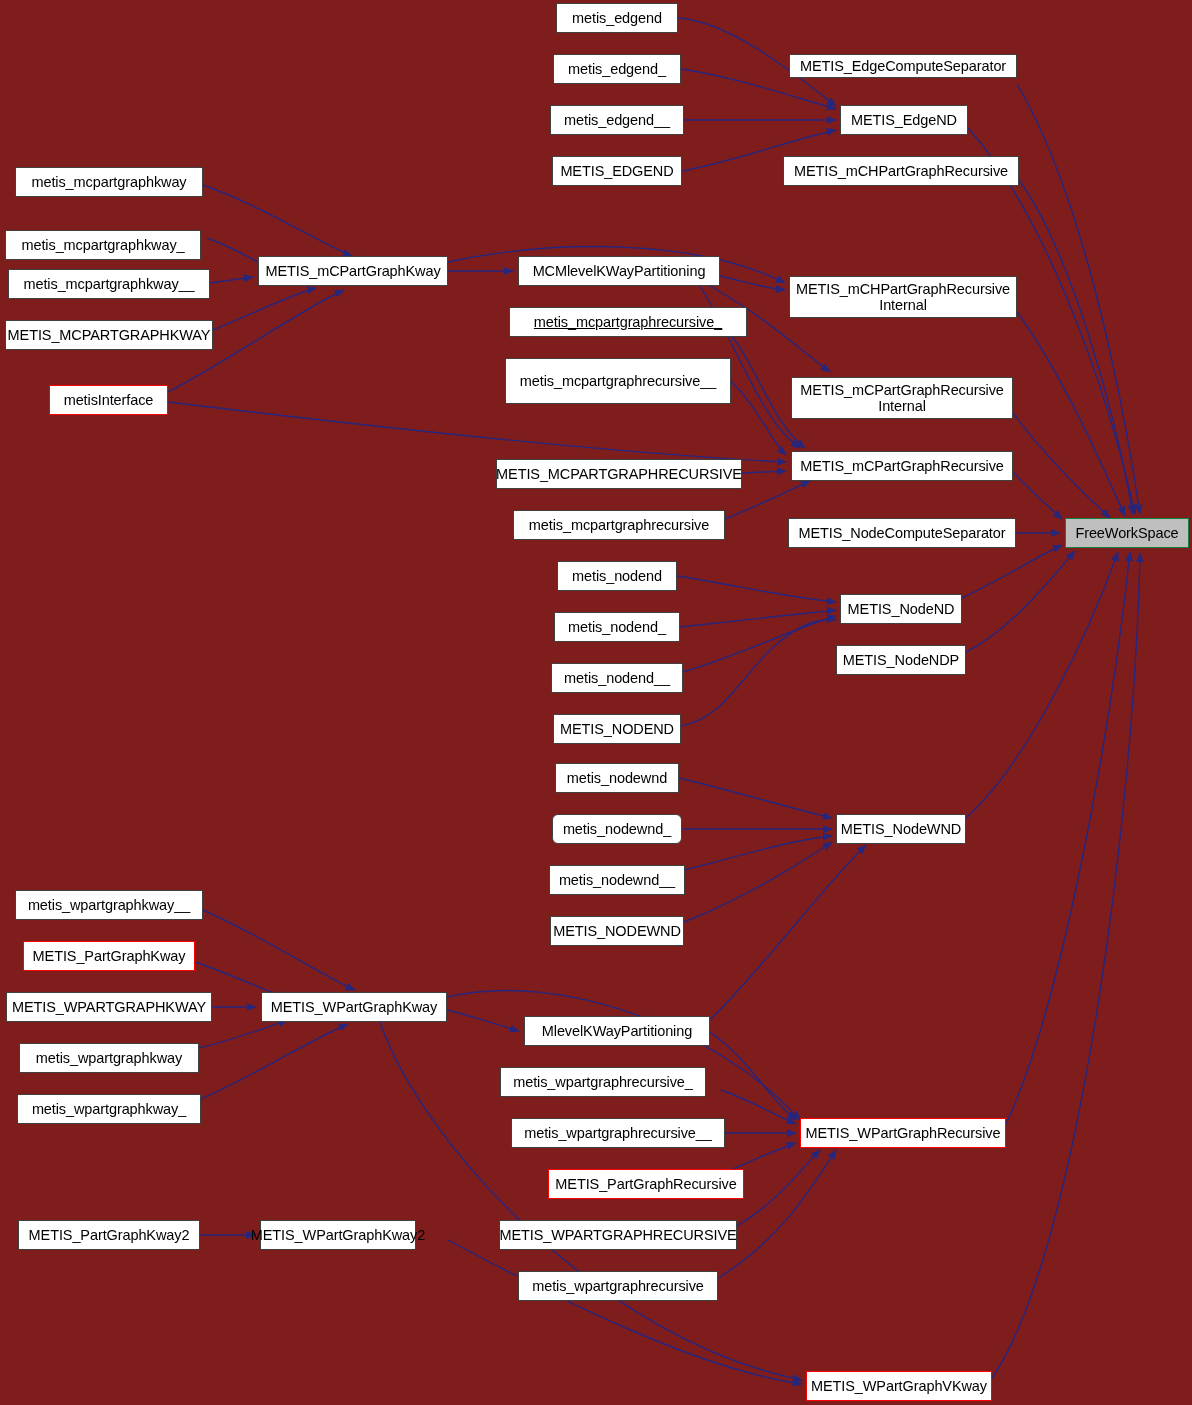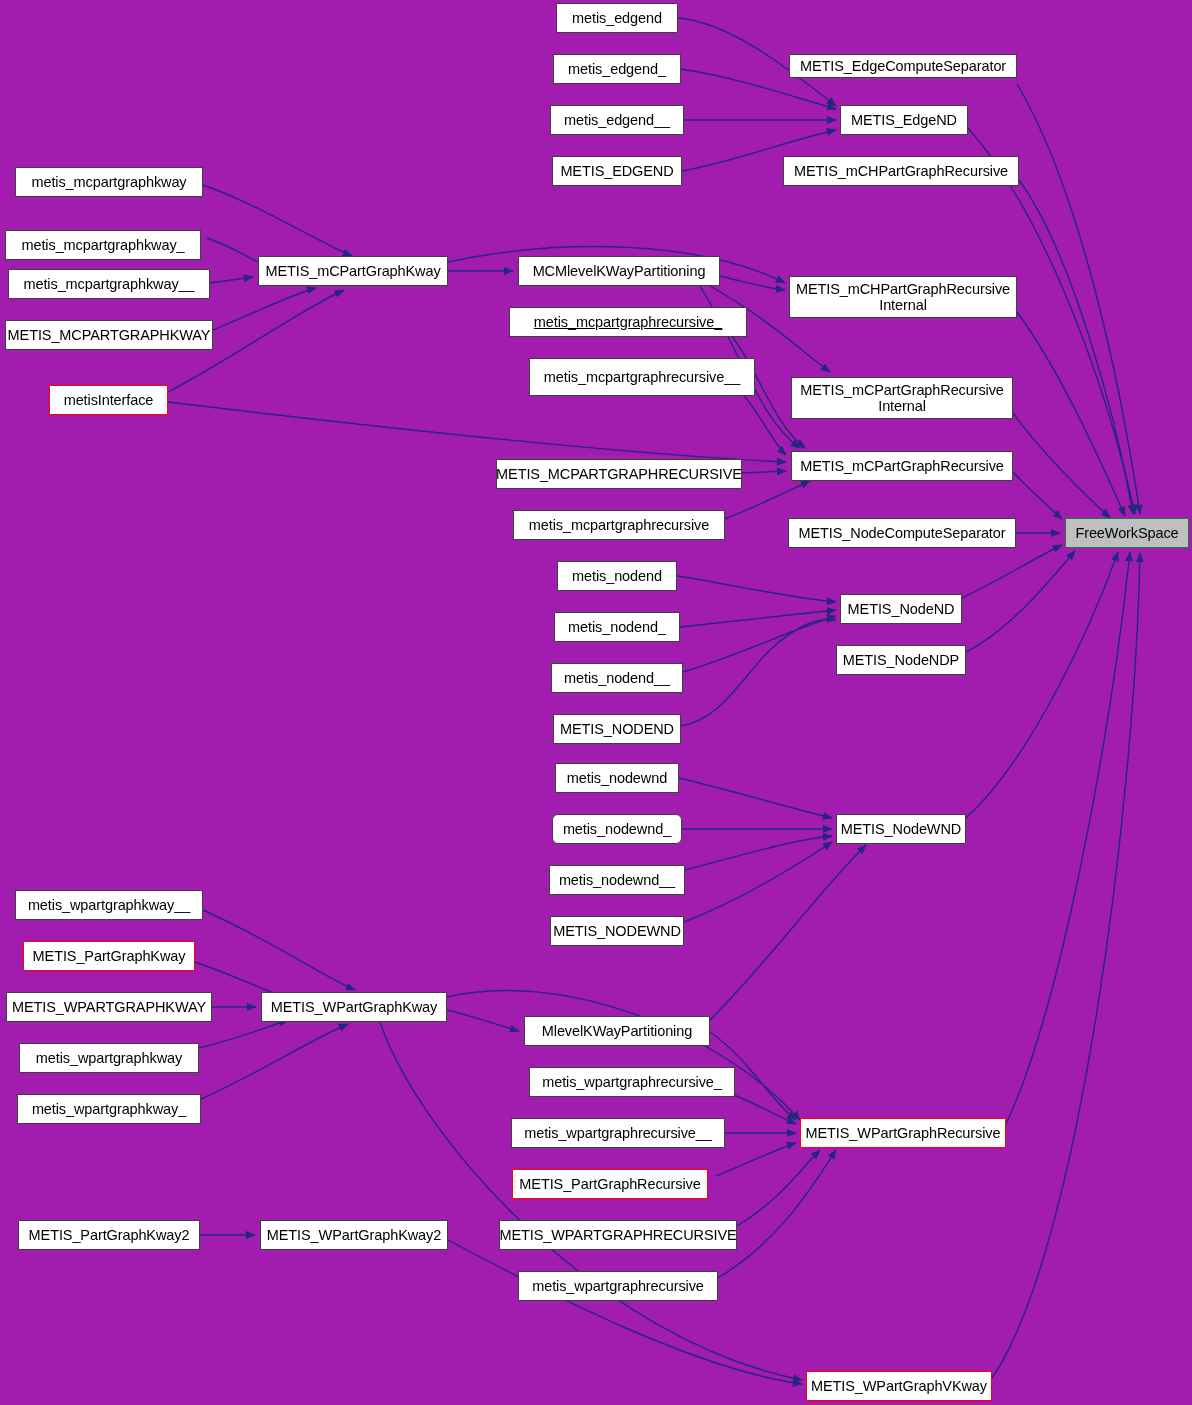--- a/index.html
+++ b/index.html
@@ -1,17 +1,17 @@
 <!DOCTYPE html>
 <html><head>
 <meta charset="utf-8">
 <style>
   html,body{margin:0;padding:0;background:#ffffff;}
   body{font-family:"Liberation Sans","DejaVu Sans",sans-serif;}
-  #canvas{position:relative;width:1192px;height:1405px;background:#a21caf;overflow:hidden;}
+  #canvas{position:relative;width:1192px;height:1405px;background:#7f1d1d;overflow:hidden;}
   svg#edges{position:absolute;left:0;top:0;width:1192px;height:1405px;pointer-events:none;}
   .node{
     position:absolute;
     box-sizing:border-box;
     border:1px solid #404040;
     background:#ffffff;
     color:#000000;
     font-size:14.5px;
     line-height:1.12;
     display:flex;
@@ -103,21 +103,21 @@
       <div class="node" style="left: 840px; top: 105px; width: 128px; height: 30px;">METIS_EdgeND</div>
       <div class="node" style="left: 783px; top: 156px; width: 236px; height: 30px;">METIS_mCHPartGraphRecursive</div>
       <div class="node" style="left: 15px; top: 167px; width: 188px; height: 30px;">metis_mcpartgraphkway</div>
       <div class="node" style="left: 5px; top: 218px; width: 196px; height: 30px; margin-top: 12px;">metis_mcpartgraphkway_</div>
       <div class="node" style="left: 8px; top: 269px; width: 202px; height: 30px;">metis_mcpartgraphkway__</div>
       <div class="node" style="left: 5px; top: 320px; width: 208px; height: 30px;">METIS_MCPARTGRAPHKWAY</div>
       <div class="node red" style="left: 49px; top: 385px; width: 119px; height: 30px;">metisInterface</div>
       <div class="node" style="left: 258px; top: 256px; width: 190px; height: 30px;">METIS_mCPartGraphKway</div>
       <div class="node" style="left: 518px; top: 256px; width: 202px; height: 30px;">MCMlevelKWayPartitioning</div>
       <div class="node" style="left: 509px; top: 307px; width: 238px; height: 30px; text-decoration: underline;">metis_mcpartgraphrecursive_</div>
-      <div class="node" style="left: 505px; top: 358px; width: 226px; height: 38px; margin-left: 24px;">metis_mcpartgraphrecursive__</div>
+      <div class="node" style="left: 505px; top: 358px; width: 226px; height: 46px;">metis_mcpartgraphrecursive__</div>
       <div class="node" style="left: 496px; top: 459px; width: 246px; height: 30px;">METIS_MCPARTGRAPHRECURSIVE</div>
       <div class="node" style="left: 513px; top: 510px; width: 212px; height: 30px;">metis_mcpartgraphrecursive</div>
       <div class="node" style="left: 789px; top: 276px; width: 228px; height: 42px;">METIS_mCHPartGraphRecursive
 Internal</div>
       <div class="node" style="left: 791px; top: 377px; width: 222px; height: 42px;">METIS_mCPartGraphRecursive
 Internal</div>
       <div class="node" style="left: 791px; top: 451px; width: 222px; height: 30px;">METIS_mCPartGraphRecursive</div>
       <div class="node" style="left: 788px; top: 518px; width: 228px; height: 30px;">METIS_NodeComputeSeparator</div>
       <div class="node hl" style="left: 1065px; top: 518px; width: 124px; height: 30px;">FreeWorkSpace</div>
       <div class="node" style="left: 557px; top: 561px; width: 120px; height: 30px;">metis_nodend</div>
@@ -131,23 +131,23 @@
       <div class="node" style="left: 549px; top: 865px; width: 136px; height: 30px;">metis_nodewnd__</div>
       <div class="node" style="left: 550px; top: 916px; width: 134px; height: 30px;">METIS_NODEWND</div>
       <div class="node" style="left: 836px; top: 814px; width: 130px; height: 30px;">METIS_NodeWND</div>
       <div class="node" style="left: 15px; top: 890px; width: 188px; height: 30px;">metis_wpartgraphkway__</div>
       <div class="node red" style="left: 23px; top: 941px; width: 172px; height: 30px;">METIS_PartGraphKway</div>
       <div class="node" style="left: 6px; top: 992px; width: 206px; height: 30px;">METIS_WPARTGRAPHKWAY</div>
       <div class="node" style="left: 19px; top: 1043px; width: 180px; height: 30px;">metis_wpartgraphkway</div>
       <div class="node" style="left: 17px; top: 1094px; width: 184px; height: 30px;">metis_wpartgraphkway_</div>
       <div class="node" style="left: 261px; top: 992px; width: 186px; height: 30px;">METIS_WPartGraphKway</div>
       <div class="node" style="left: 524px; top: 1016px; width: 186px; height: 30px;">MlevelKWayPartitioning</div>
-      <div class="node" style="left: 529px; top: 1067px; width: 206px; height: 30px;">metis_wpartgraphrecursive_</div>
+      <div class="node" style="left: 500px; top: 1067px; width: 206px; height: 30px;">metis_wpartgraphrecursive_</div>
       <div class="node" style="left: 511px; top: 1118px; width: 214px; height: 30px;">metis_wpartgraphrecursive__</div>
-      <div class="node red" style="left: 512px; top: 1169px; width: 196px; height: 30px; text-align: center;">METIS_PartGraphRecursive</div>
+      <div class="node red" style="left: 548px; top: 1169px; width: 196px; height: 30px; text-align: center;">METIS_PartGraphRecursive</div>
       <div class="node" style="left: 499px; top: 1220px; width: 238px; height: 30px;">METIS_WPARTGRAPHRECURSIVE</div>
       <div class="node" style="left: 518px; top: 1271px; width: 200px; height: 30px;">metis_wpartgraphrecursive</div>
       <div class="node red" style="left: 800px; top: 1118px; width: 206px; height: 30px;">METIS_WPartGraphRecursive</div>
       <div class="node" style="left: 18px; top: 1220px; width: 182px; height: 30px;">METIS_PartGraphKway2</div>
-      <div class="node" style="left: 260px; top: 1220px; width: 188px; height: 30px;">METIS_WPartGraphKway2</div>
+      <div class="node" style="left: 260px; top: 1220px; width: 156px; height: 30px;">METIS_WPartGraphKway2</div>
       <div class="node red" style="left: 806px; top: 1371px; width: 186px; height: 30px;">METIS_WPartGraphVKway</div>
     </div>
 </div>
 
 </body></html>

